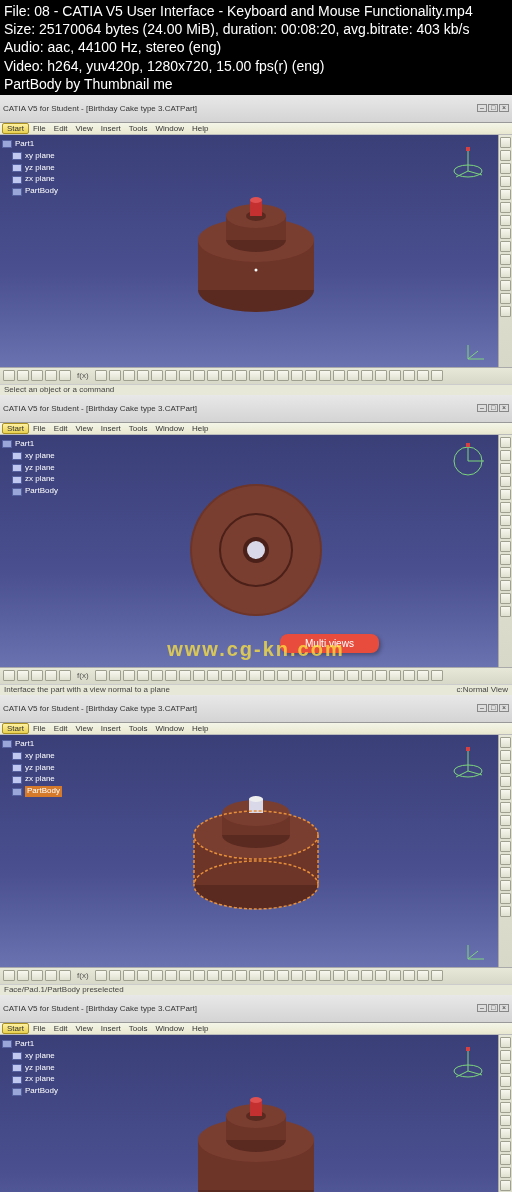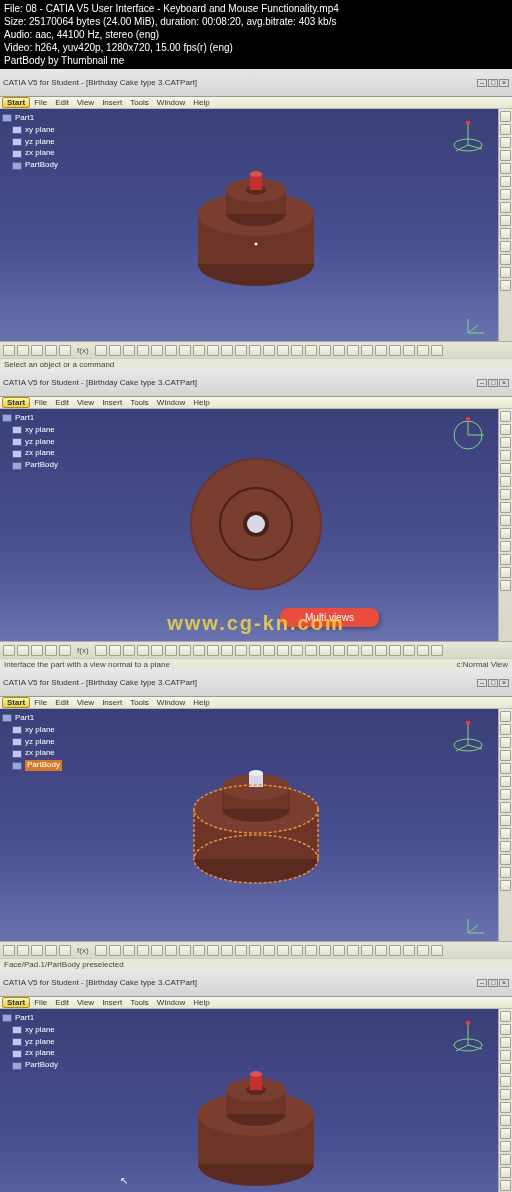--- a/index.html
+++ b/index.html
@@ -1,23 +1,23 @@
 <!DOCTYPE html>
 <html><head>
 <meta charset="utf-8">
 <style>
   * { margin: 0; padding: 0; box-sizing: border-box; }
   body { font-family: Tahoma, Arial, sans-serif; font-size: 9px; background: #000; width: 512px; }
-  .meta-header { background: #000; color: #fff; padding: 2px 4px; font-size: 10px; line-height: 1.3; }
+  .meta-header { background: #000; color: #fff; padding: 2px 4px; font-size: 14px; line-height: 1.3; }
   .panel { background: #3d4380; position: relative; }
   .titlebar { background: linear-gradient(#e8e8e8,#d4d4d4); height: 28px; display: flex; align-items: center; padding: 0 3px; border-bottom: 1px solid #999; font-size: 8px; color: #333; }
   .titlebar .spacer { flex: 1; }
   .winbtn { width: 10px; height: 8px; background: #ddd; border: 1px solid #888; margin-left: 1px; font-size: 7px; text-align: center; line-height: 6px; cursor: pointer; }
   .menubar { background: linear-gradient(#f5f5e8,#e8e8d0); height: 12px; display: flex; align-items: center; padding: 0 2px; font-size: 8px; color: #333; border-bottom: 1px solid #bbb; }
-  .menubar .start { background: linear-gradient(#fff2a0,#e8d050); border: 1px solid #aa9020; padding: 0 4px; border-radius: 2px; margin-right: 4px; font-weight: bold; cursor: pointer; }
+  .menubar .start { background: linear-gradient(#fff2a0,#e8d050); border: 1px solid #aa9020; padding: 0 4px; border-radius: 2px; margin-right: 4px; font-weight: normal; cursor: pointer; }
   .menubar span.mi { margin-right: 8px; cursor: pointer; }
   .viewport { position: relative; background: linear-gradient(#3a3f78 0%, #4a5090 60%, #6a72b0 100%); height: 232px; overflow: hidden; }
   .tree { position: absolute; top: 4px; left: 2px; color: #fff; font-size: 8px; line-height: 1.35; }
   .tree .node { display: flex; align-items: center; margin-bottom: 1px; }
   .tree .ico { width: 10px; height: 8px; background: #9aa5d8; border: 1px solid #5560a0; margin-right: 3px; }
   .tree .ico.pln { background: #c0c8f0; }
   .tree .sel { background: #d47a2a; padding: 0 2px; }
   .compass { position: absolute; top: 6px; right: 24px; width: 40px; height: 40px; }
   .compass svg { width: 100%; height: 100%; }
   .triad { position: absolute; bottom: 4px; right: 24px; width: 24px; height: 24px; }

